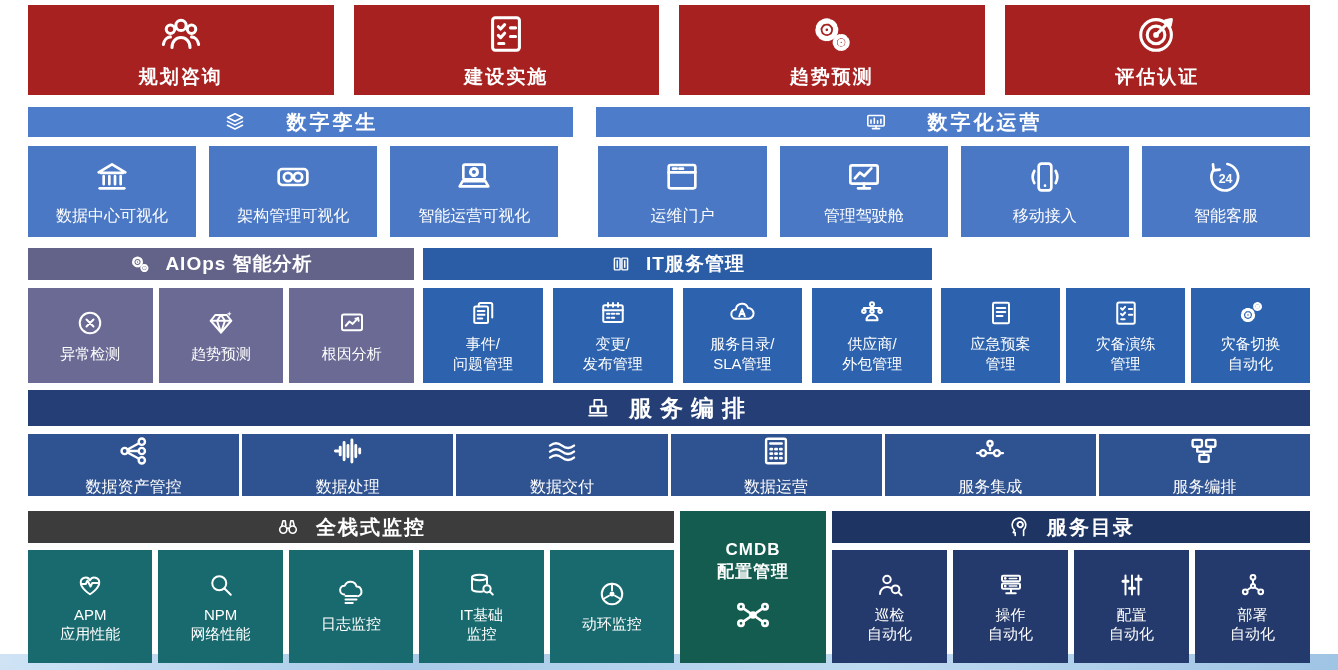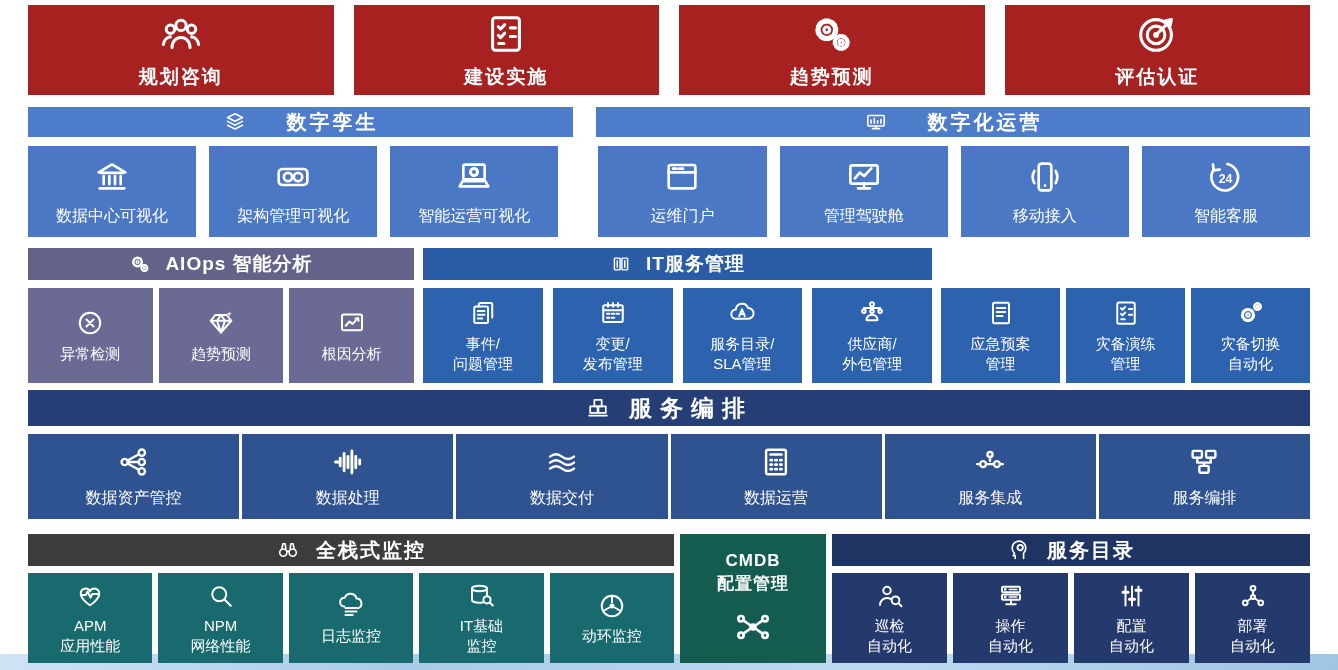--- a/index.html
+++ b/index.html
@@ -53,21 +53,21 @@
   .w386{width:386px}.w509{width:509px}
   
   .r5{height:95px;gap:9px;margin-bottom:7px}
   .grp{display:flex}
   .g1{width:386px;gap:6px}.g2{width:509px;gap:10px}.g3{flex:1;gap:6px}
   .r5 .tile{flex:1;gap:6px}
   .r5 .lbl{font-size:15px}
   
   .r6{height:36px;margin-bottom:8px;gap:18px;font-size:23px;letter-spacing:8px}
   
-  .r7{height:85px;gap:3px;margin-bottom:15px}
+  .r7{height:62px;gap:3px;margin-bottom:15px}
   .r7 .tile{flex:1;gap:8px}
   .r7 .lbl{font-size:16px}
   
   .rb{flex:1;gap:6px;margin-bottom:7px}
   .mcol{width:646px;display:flex;flex-direction:column;gap:7px}
   .acol{flex:1;display:flex;flex-direction:column;gap:7px}
   .rb .hdr{height:32px;font-size:20px;gap:16px;letter-spacing:2px}
   .subrow{flex:1;display:flex;gap:6px}
   .subrow .tile{flex:1;gap:5px}
   .subrow .lbl{font-size:15px}

